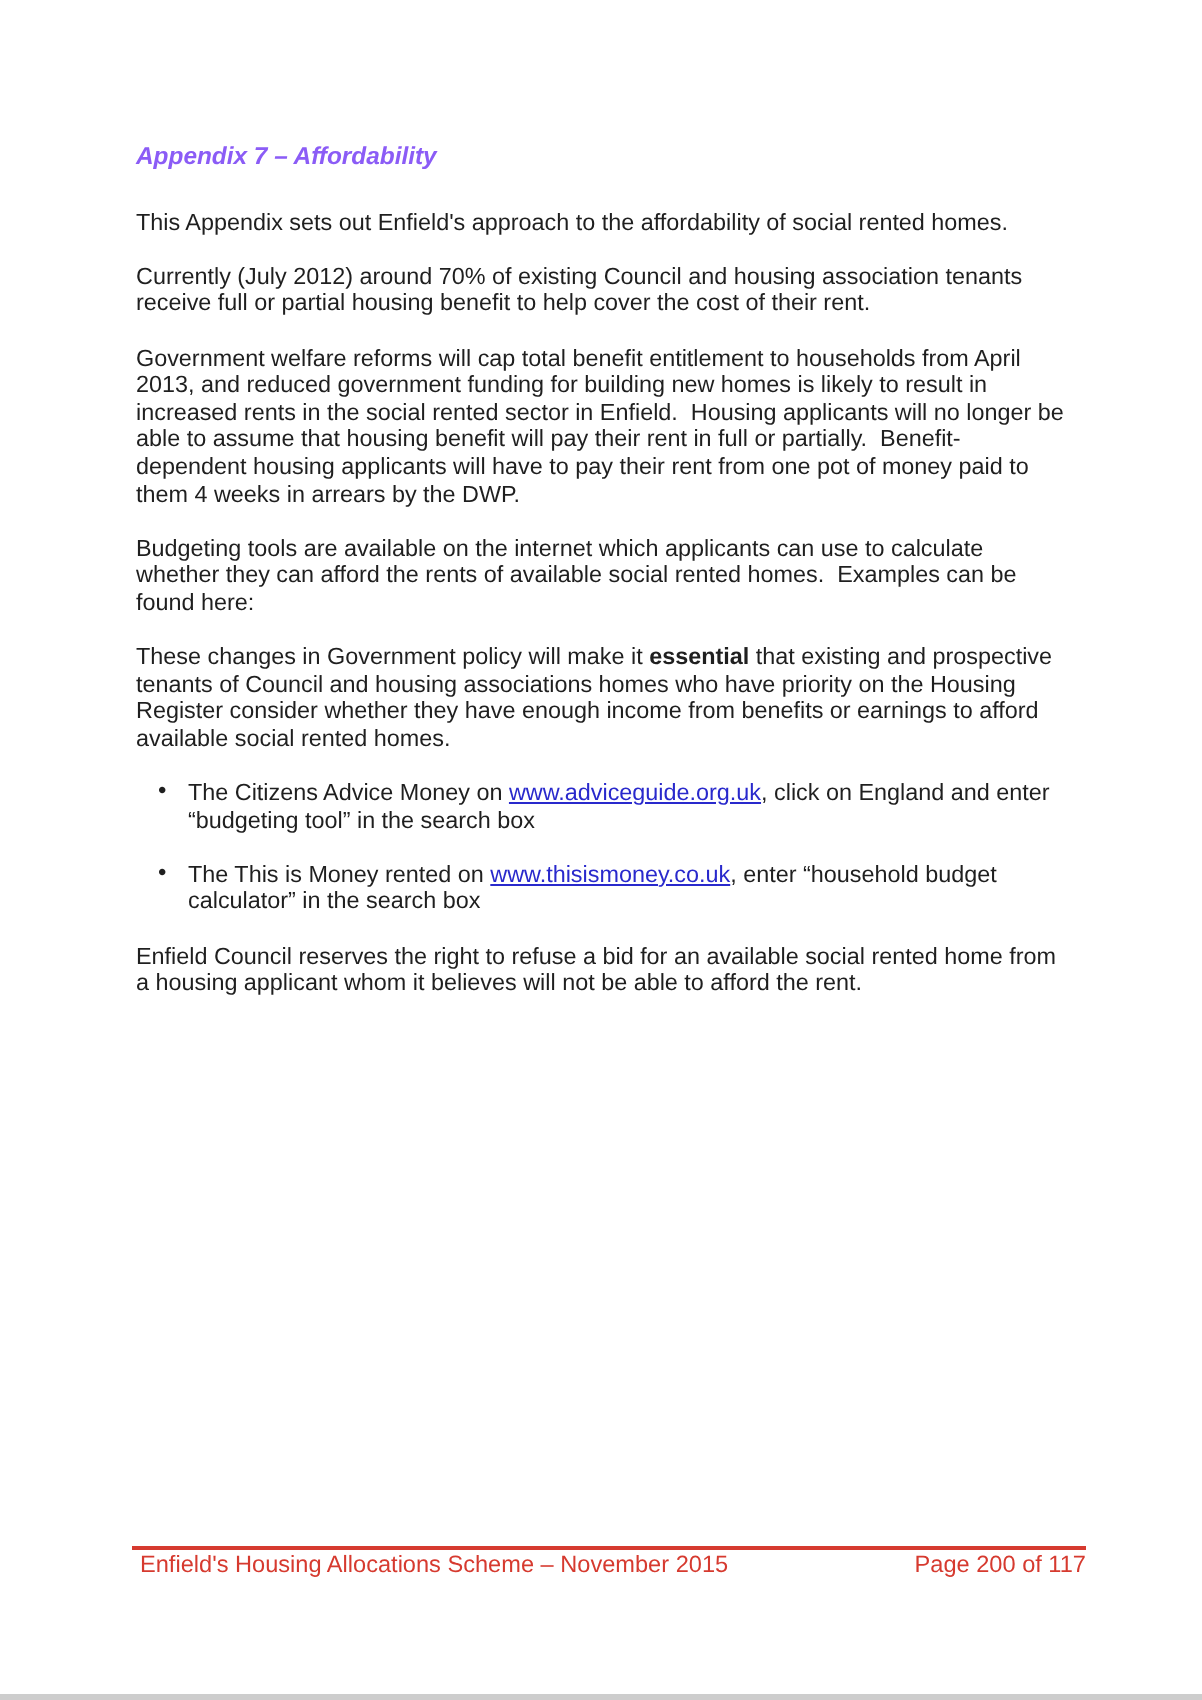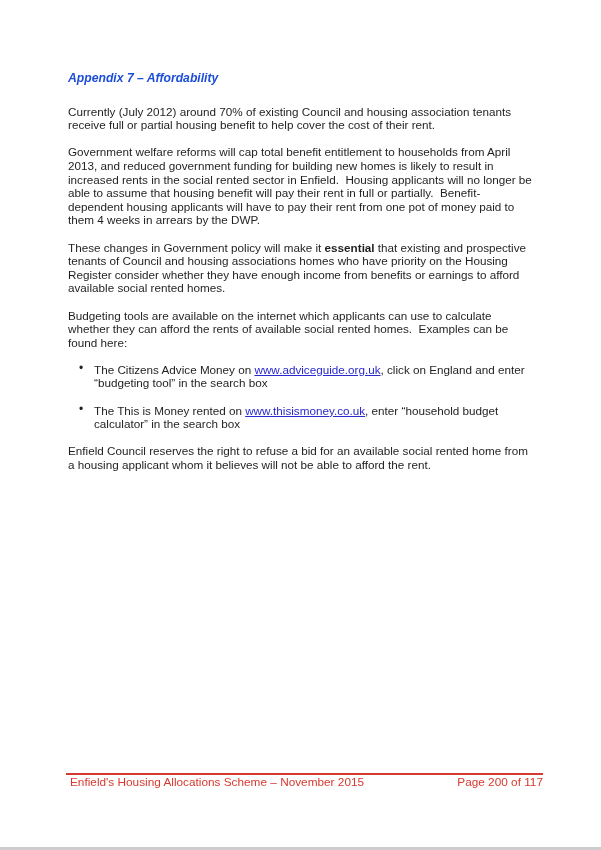--- a/index.html
+++ b/index.html
@@ -23,21 +23,21 @@
     width: 466px;
     font-size: 11.7px;
     line-height: 13.6px;
     color: #1f1f1f;
   }
   .heading {
     font-weight: 700;
     font-style: italic;
     font-size: 12.2px;
     margin: 0 0 19px 0;
-    color: #1d4ed8;
+    color: #8b5cf6;
   }
   .content p {
     margin: 0 0 13.6px 0;
     white-space: pre-wrap;
   }
   .content p strong { font-weight: 700; }
   ul.bullets {
     list-style: none;
     margin: 0;
     padding: 0;
@@ -83,28 +83,29 @@
   }
 </style>
 </head>
 <body>
 
 <div class="page">
   <div class="content">
 
     <div class="heading">Appendix 7 – Affordability</div>
 
+    <p>This Appendix sets out Enfield's approach to the affordability of social rented homes.</p>
 
     <p>Currently (July 2012) around 70% of existing Council and housing association tenants receive full or partial housing benefit to help cover the cost of their rent.</p>
 
     <p>Government welfare reforms will cap total benefit entitlement to households from April 2013, and reduced government funding for building new homes is likely to result in increased rents in the social rented sector in Enfield.  Housing applicants will no longer be able to assume that housing benefit will pay their rent in full or partially.  Benefit-dependent housing applicants will have to pay their rent from one pot of money paid to them 4 weeks in arrears by the DWP.</p>
 
+    <p>Budgeting tools are available on the internet which applicants can use to calculate whether they can afford the rents of available social rented homes.  Examples can be found here:</p>
+
     <p><span>These changes in Government policy will make it </span><strong>essential</strong><span> that existing and prospective tenants of Council and housing associations homes who have priority on the Housing Register consider whether they have enough income from benefits or earnings to afford available social rented homes.</span></p>
-
-    <p>Budgeting tools are available on the internet which applicants can use to calculate whether they can afford the rents of available social rented homes.  Examples can be found here:</p>
 
     <ul class="bullets">
       <li><span class="dot">•</span><span>The Citizens Advice Money on </span><a class="link">www.adviceguide.org.uk</a><span>, click on England and enter “budgeting tool” in the search box</span></li>
 
       <li><span class="dot">•</span><span>The This is Money rented on </span><a class="link">www.thisismoney.co.uk</a><span>, enter “household budget calculator” in the search box</span></li>
     </ul>
 
     <p>Enfield Council reserves the right to refuse a bid for an available social rented home from a housing applicant whom it believes will not be able to afford the rent.</p>
   </div>
 

